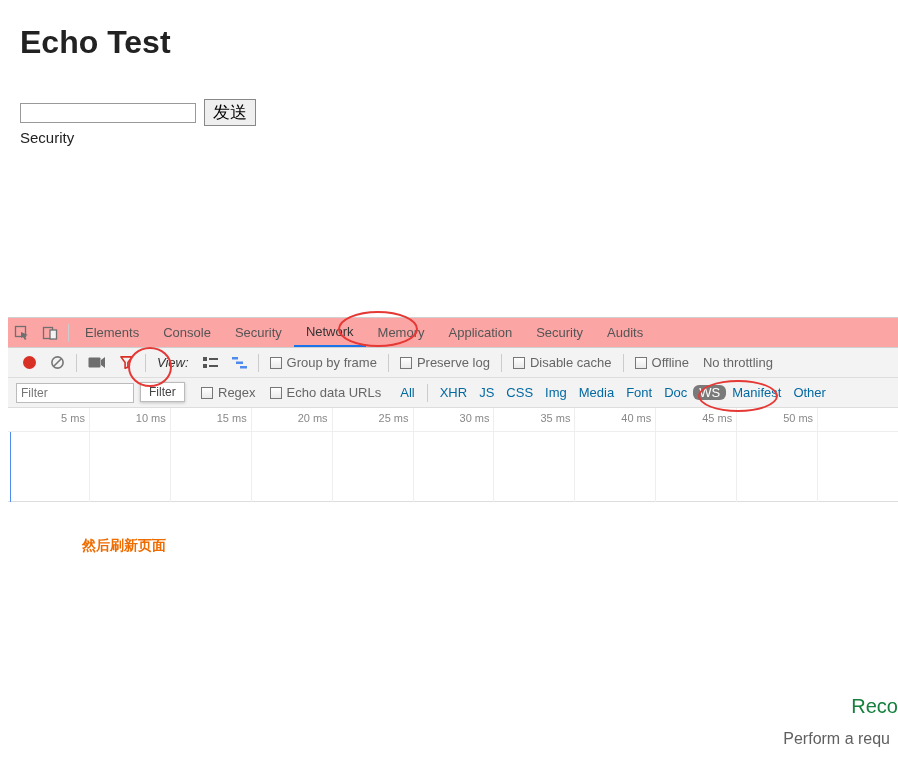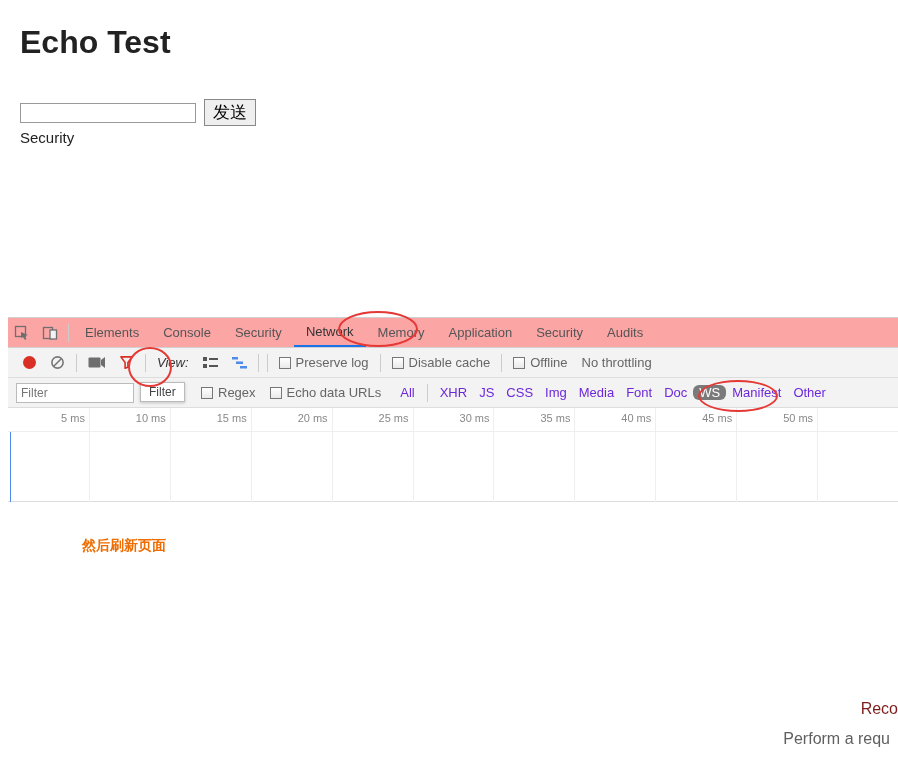--- a/index.html
+++ b/index.html
@@ -31,41 +31,41 @@
   .cam { color:#6e6e6e; }
   .funnel { color:#d93025; }
   .view-label { color:#333;font-style:italic; }
   .checkbox { width:12px; height:12px; border:1px solid #777; background: linear-gradient(#fff,#e9e9e9); margin-right:5px; display:inline-block; vertical-align:middle; }
   .greycb { filter:none; }
 
   
   .ft-bar { display:flex; align-items:center; height:30px; border-bottom:1px solid #ddd; background:#f3f3f3; padding-left:8px; gap:0; position:relative; }
   .filter-input { width:118px; height:20px; border:1px solid #bbb; background:#fff; font-size:12px; padding:2px 4px; color:#888; }
   .filter-tooltip { position:absolute; left:132px; top:4px; background:#fff; border:1px solid #bbb; padding:2px 8px; font-size:12px; color:#444; box-shadow:0 1px 3px rgba(0,0,0,.2); }
-  .type-filter { padding:0 6px; color:#6d28d9; cursor:default; }
+  .type-filter { padding:0 6px; color:#0369a1; cursor:default; }
   .type-filter.sel { background:#7a7a7a; color:#fff; border-radius:6px; padding:0 6px; }
   .type-sep { width:1px; height:18px; background:#ccc; margin:0 6px; }
   .ft-gap { width:60px; }
 
   
   .timeline { height:94px; background:#fff; border-bottom:1px solid #ddd; }
   .tl-header { position:relative; height:24px; border-bottom:1px solid #eee; }
   .tick { position:absolute; top:0; height:100%; }
   .tick .line { position:absolute; left:0; top:0; width:1px; height:100%; background:#eee; }
   .tick .lbl { position:absolute; top:4px; left:0; transform:translateX(-100%); font-size:11px; color:#888; padding-right:4px; white-space:nowrap; }
   .tl-body { position:relative; height:70px; }
   .tl-body .gridline { position:absolute; top:0; bottom:0; width:1px; background:#eee; }
   .cursorline { position:absolute; left:2px; top:0; bottom:0; width:1px; background:#4e8bed; }
 
   
   .annot { position:absolute; font-size:14px; font-weight:700; color:#ef6c00; }
   .circle { position:absolute; border:2px solid #e53935; border-radius:50%; pointer-events:none; }
 
   
-  .cut1 { position:absolute; right:0; bottom:46px; font-size:16px; color:#7f1d1d; }
+  .cut1 { position:absolute; right:0; bottom:46px; font-size:20px; color:#15803d; }
   .cut2 { position:absolute; right:8px; bottom:16px; font-size:16px; color:#606060; }
 </style>
 </head>
 <body>
 
 <div class="page-area">
   <div class="page-title">Echo Test</div>
   <div class="input-row">
     <input class="msg-input" type="text" value="" style="">
     <button class="send-btn">发送</button>
@@ -134,20 +134,24 @@
         </svg>
     </div>
     <div class="nt-item">
       <svg width="15" height="12" viewBox="0 0 15 12">
           <rect x="0" y="0" width="6" height="2.5" fill="#4e8bed"></rect>
           <rect x="4" y="4.5" width="7" height="2.5" fill="#4e8bed"></rect>
           <rect x="8" y="9" width="7" height="2.5" fill="#4e8bed"></rect>
         </svg>
     </div>
     <div class="nt-sep"></div>
+    <div class="nt-item">
+        <span class="checkbox"></span>
+        <span>Group by frame</span>
+      </div>
     <div class="nt-sep"></div>
     <div class="nt-item">
         <span class="checkbox"></span>
         <span>Preserve log</span>
       </div>
     <div class="nt-sep"></div>
     <div class="nt-item">
         <span class="checkbox"></span>
         <span>Disable cache</span>
       </div>

